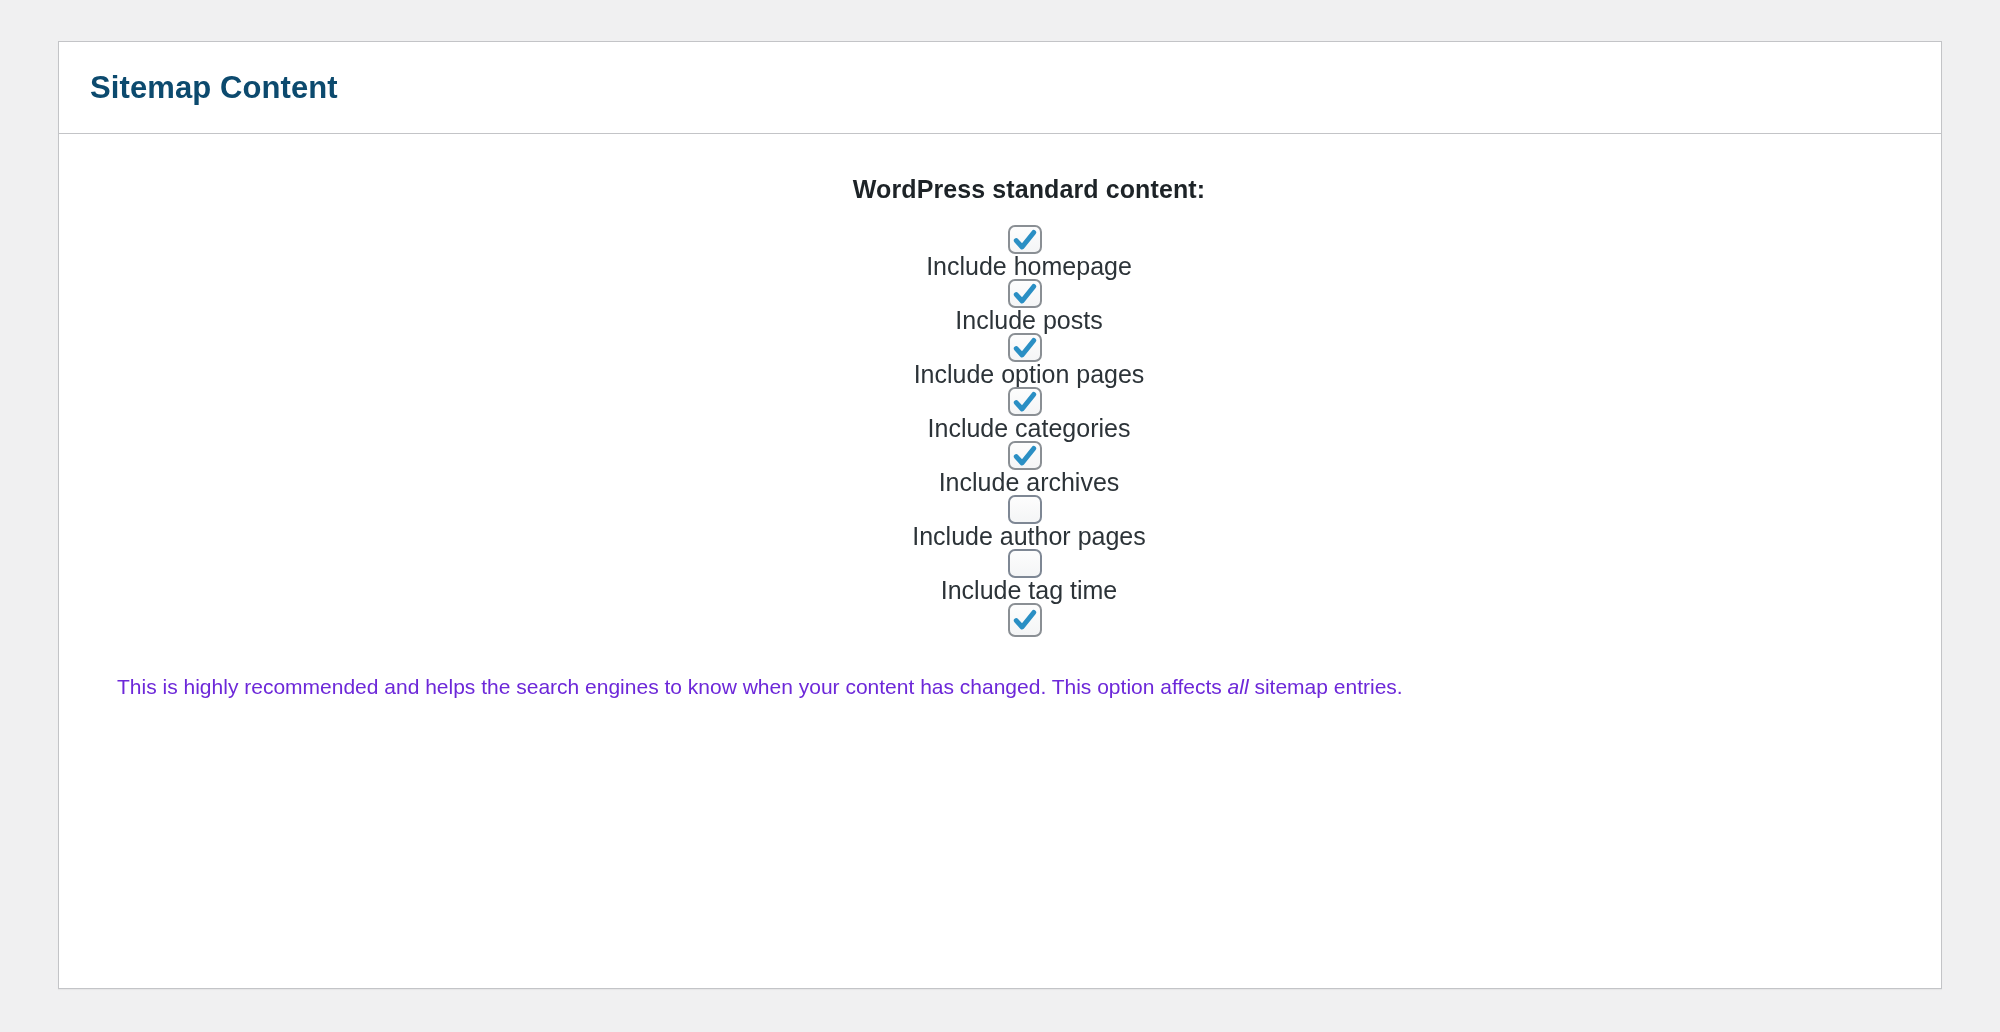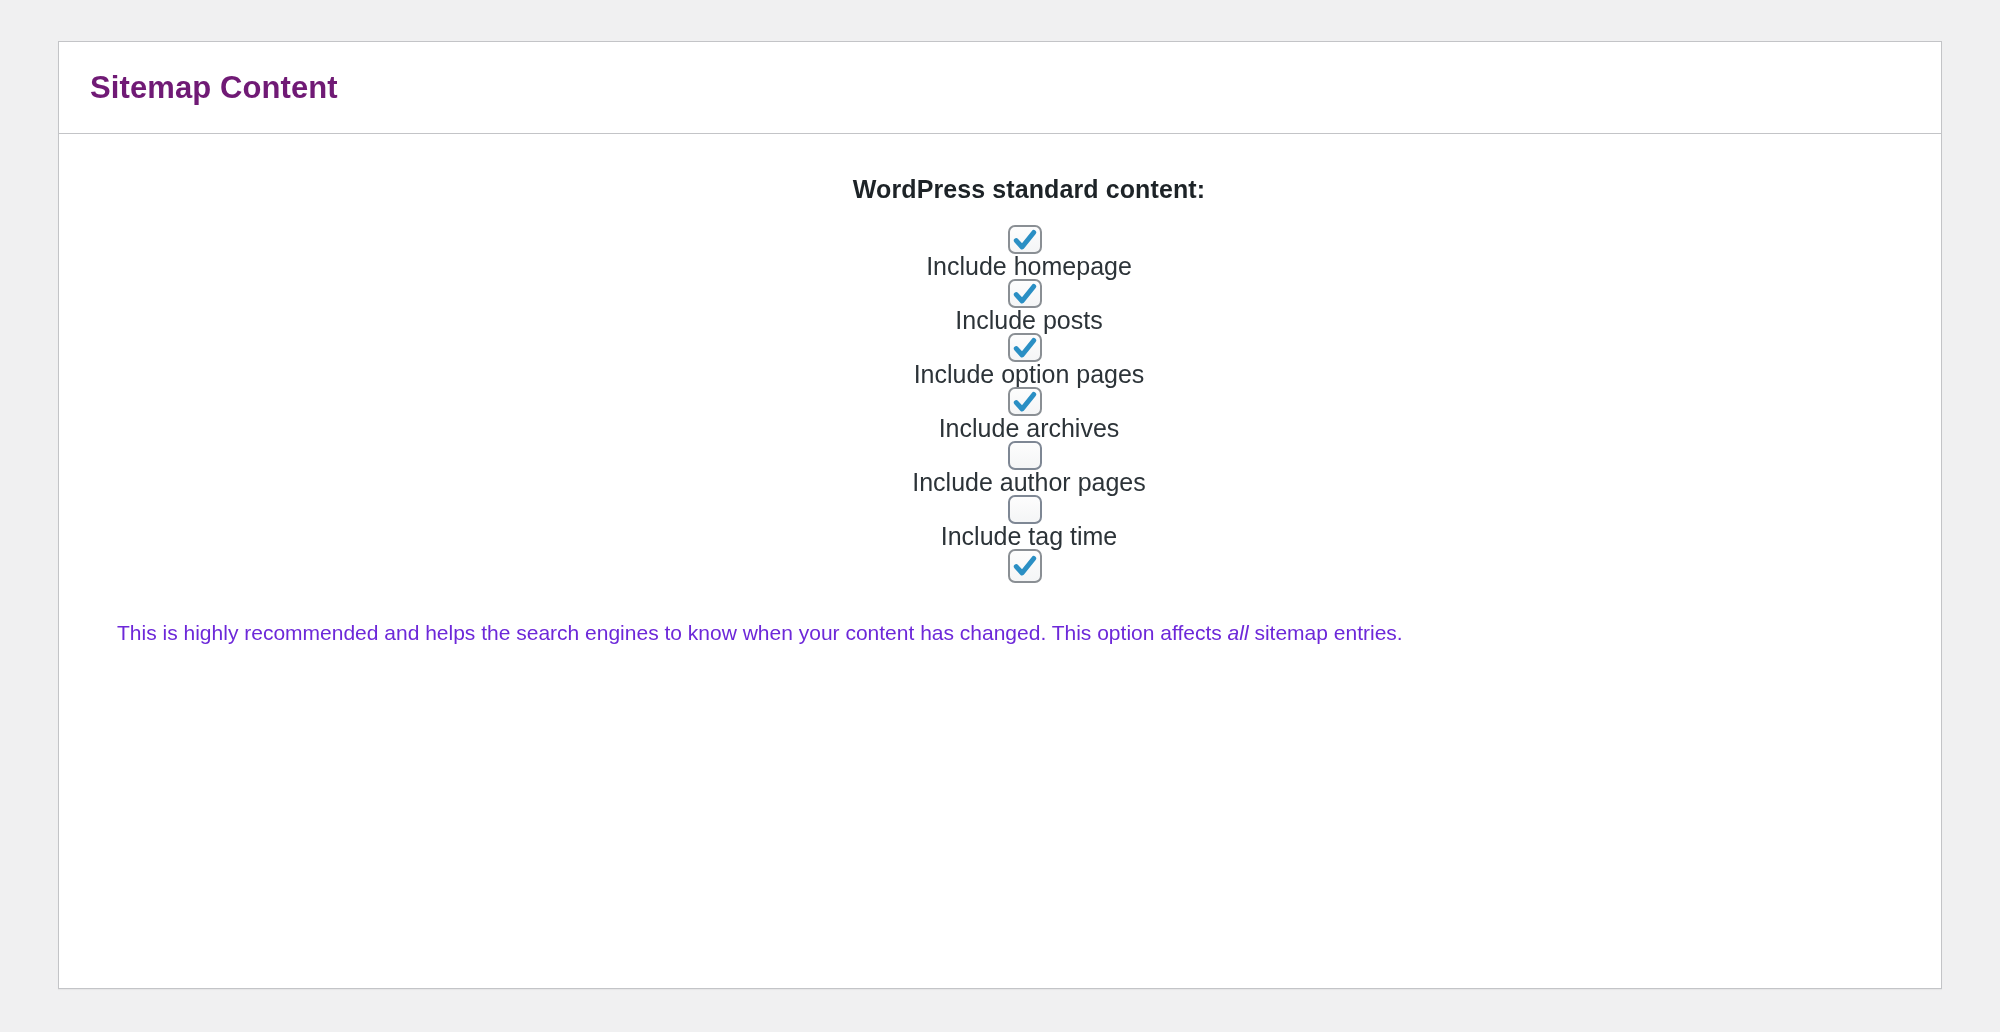--- a/index.html
+++ b/index.html
@@ -27,21 +27,21 @@
     height: 92px;
     border-bottom: 1px solid #c3c4c7;
     display: flex;
     align-items: center;
     padding-left: 31px;
   }
 
   .panel-title {
     font-size: 31px;
     font-weight: bold;
-    color: #701a75;
+    color: #0c4a6e;
     letter-spacing: 0.1px;
   }
 
   .panel-body {
     padding: 41px 0 0 58px;
   }
 
   .group-heading {
     font-size: 25px;
     font-weight: bold;
@@ -138,20 +138,28 @@
 
       <div class="check-row">
         <span class="checkbox">
           <svg class="tick" viewBox="0 0 24 24">
             <path d="M4.5 12.5 L9.5 18 L19.5 5.5" fill="none" stroke="#2a8fc4" stroke-width="4.2" stroke-linecap="round" stroke-linejoin="round"></path>
           </svg>
         </span>
         <span class="check-label">Include option pages</span>
       </div>
 
+      <div class="check-row">
+        <span class="checkbox">
+          <svg class="tick" viewBox="0 0 24 24">
+            <path d="M4.5 12.5 L9.5 18 L19.5 5.5" fill="none" stroke="#2a8fc4" stroke-width="4.2" stroke-linecap="round" stroke-linejoin="round"></path>
+          </svg>
+        </span>
+        <span class="check-label">Include categories</span>
+      </div>
 
       <div class="check-row">
         <span class="checkbox">
           <svg class="tick" viewBox="0 0 24 24">
             <path d="M4.5 12.5 L9.5 18 L19.5 5.5" fill="none" stroke="#2a8fc4" stroke-width="4.2" stroke-linecap="round" stroke-linejoin="round"></path>
           </svg>
         </span>
         <span class="check-label">Include archives</span>
       </div>
 

